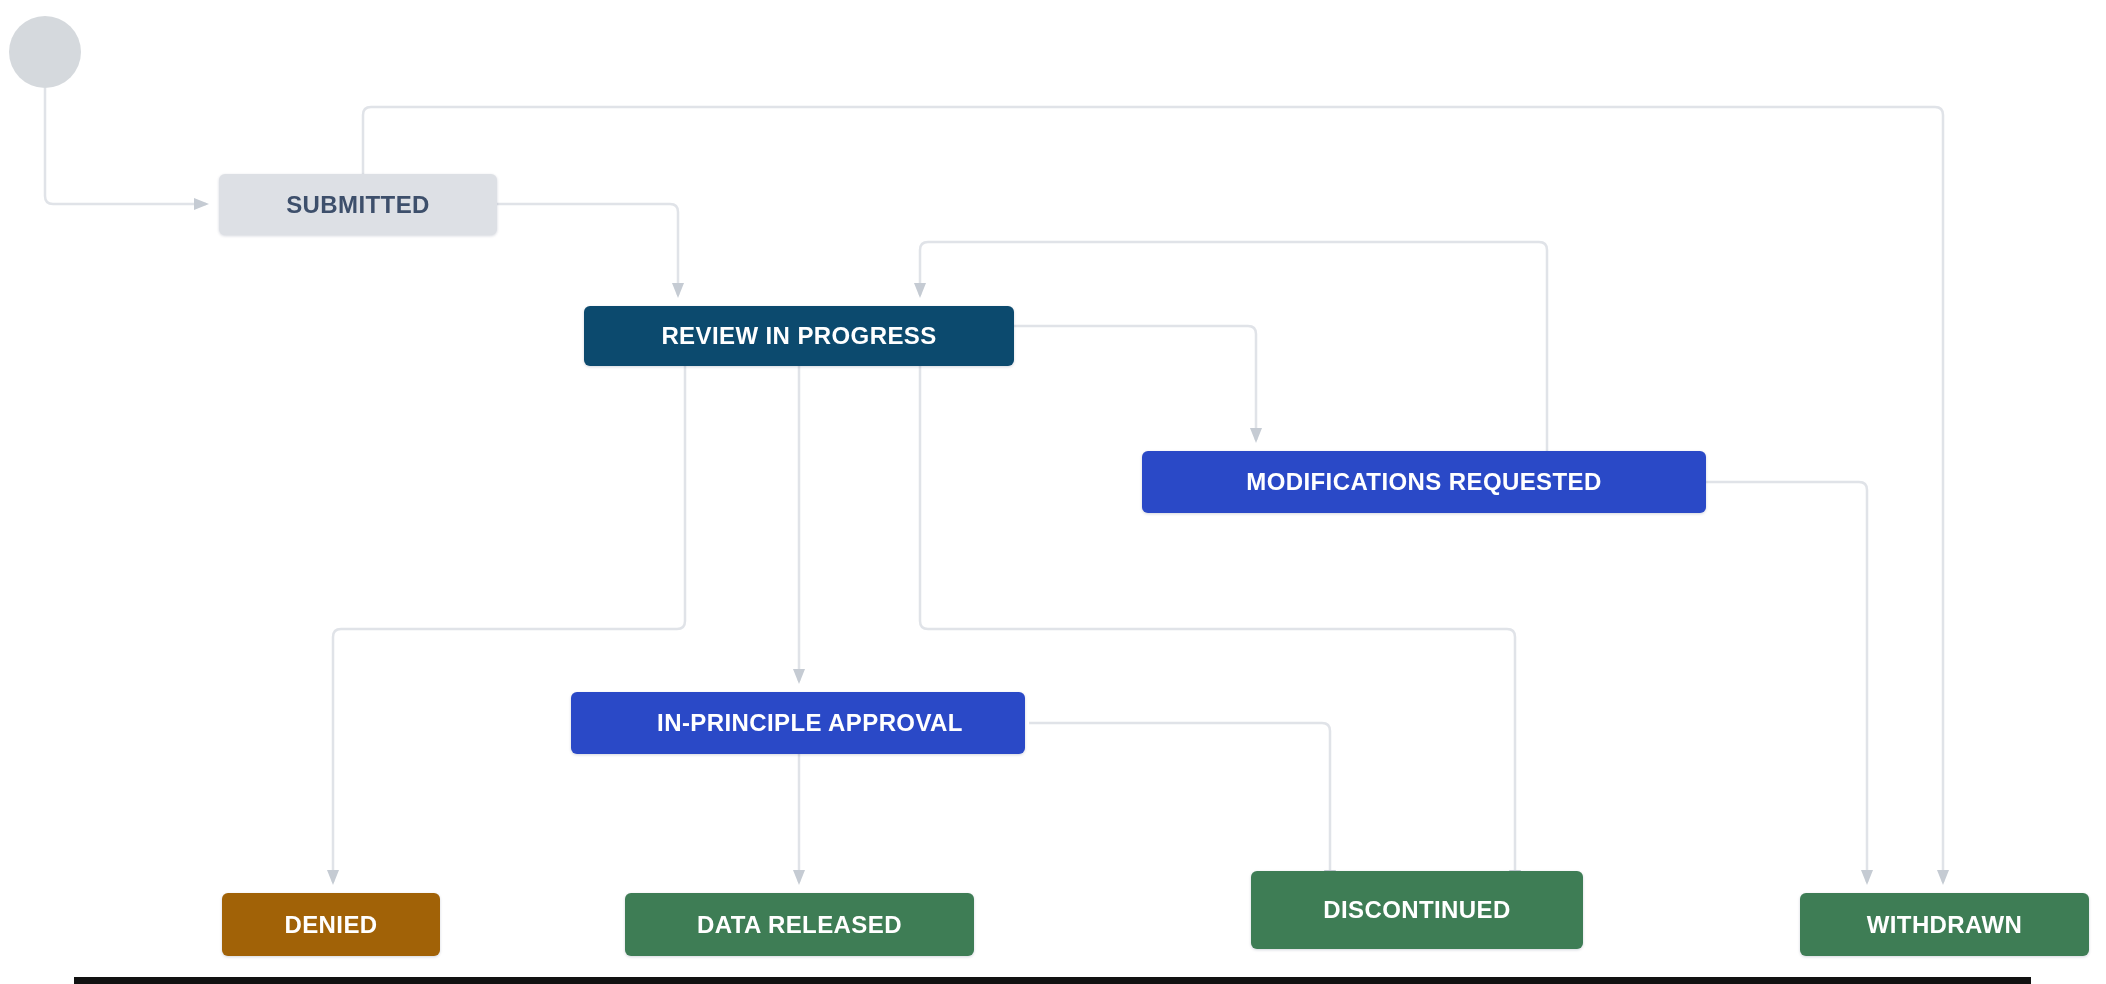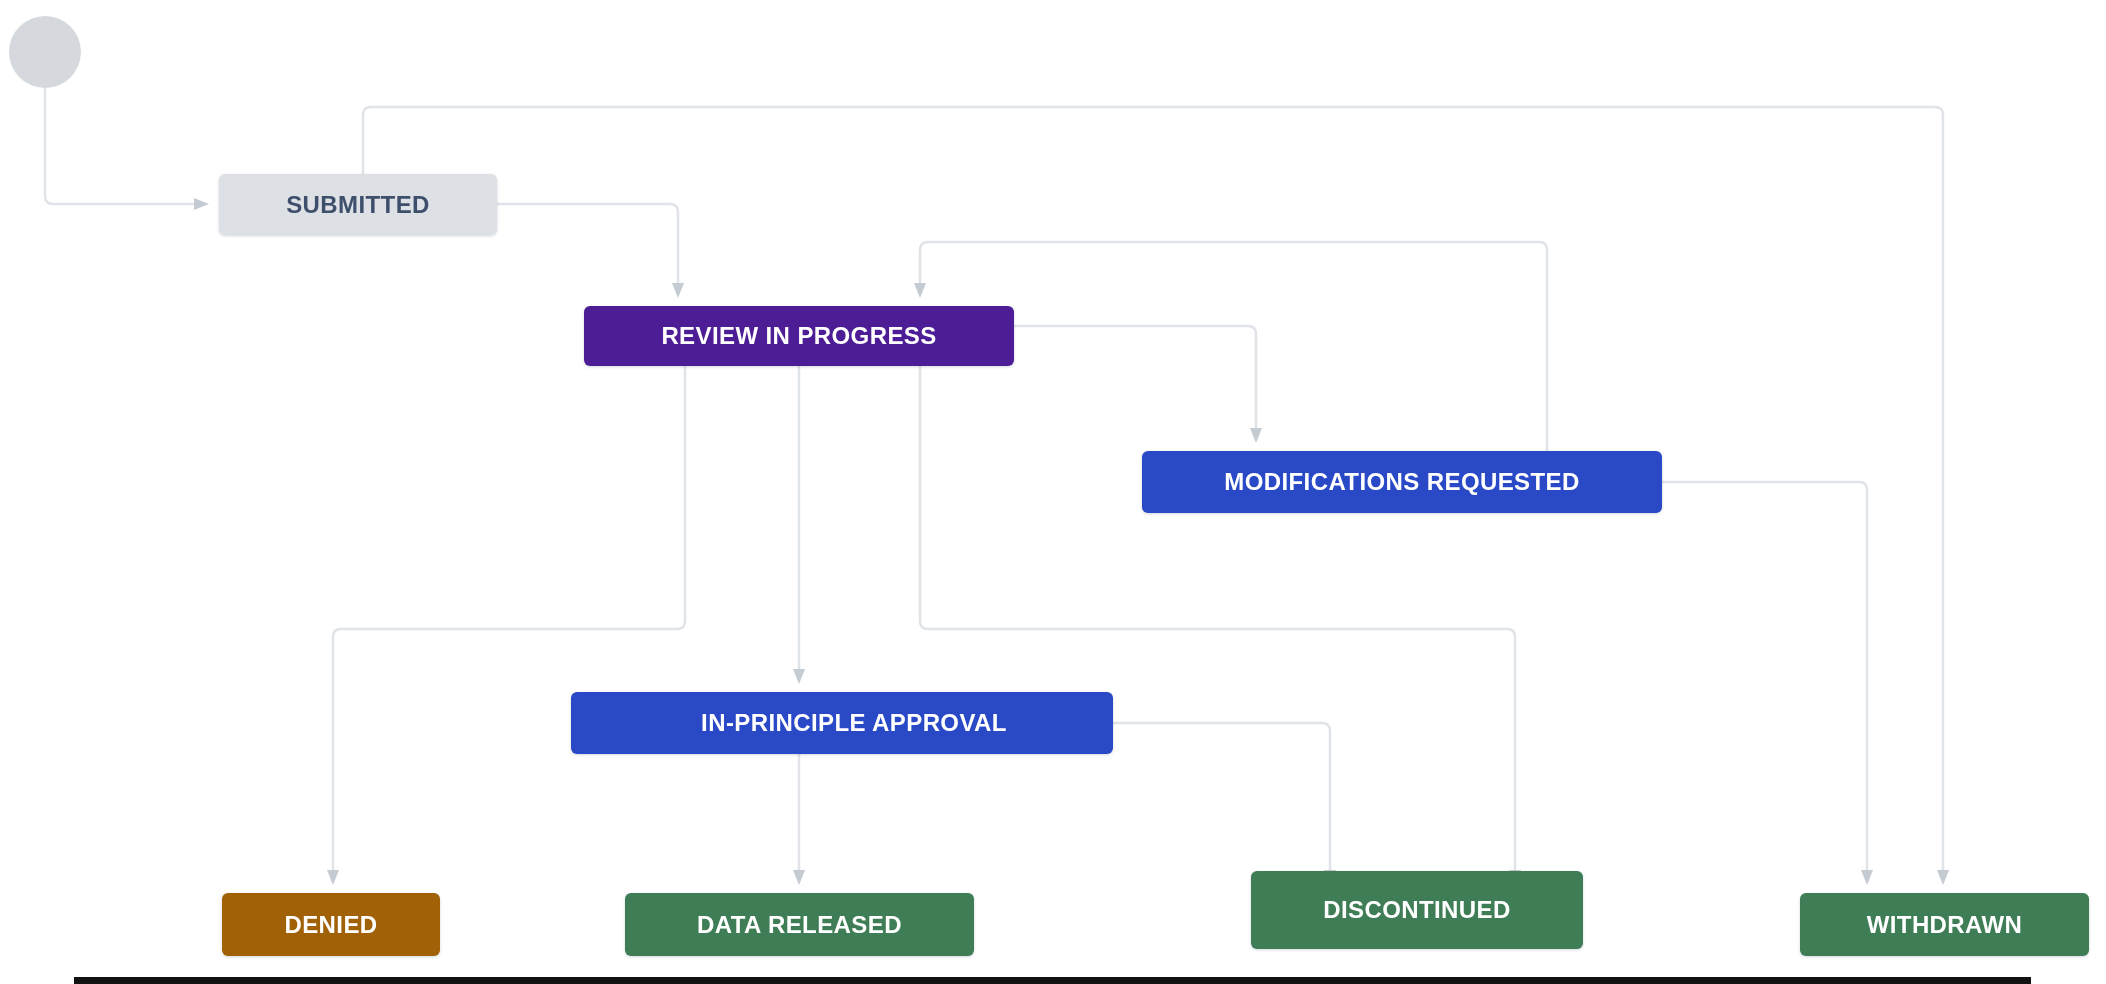--- a/index.html
+++ b/index.html
@@ -41,22 +41,22 @@
     font-weight: 700;
     font-size: 24px;
     letter-spacing: 0.4px;
     white-space: nowrap;
     box-shadow: 0 1px 3px rgba(9, 30, 66, 0.18);
     cursor: grab;
     user-select: none;
   }
   #n-submitted        { left: 219px;  top: 174px; width: 278px; height: 61px; }
   #n-review           { left: 584px;  top: 306px; width: 430px; height: 60px; }
-  #n-mods             { left: 1142px; top: 451px; width: 520px; height: 62px; }
-  #n-ipa              { left: 571px;  top: 692px; width: 542px; height: 62px; padding-left: 24px; }
+  #n-mods             { left: 1142px; top: 451px; width: 564px; height: 62px; }
+  #n-ipa              { left: 571px;  top: 692px; width: 454px; height: 62px; padding-left: 24px; }
   #n-denied           { left: 222px;  top: 893px; width: 218px; height: 63px; }
   #n-data-released    { left: 625px;  top: 893px; width: 349px; height: 63px; }
   #n-discontinued     { left: 1251px; top: 871px; width: 332px; height: 78px; }
   #n-withdrawn        { left: 1800px; top: 893px; width: 289px; height: 63px; }
   .bottom-bar {
     position: absolute;
     left: 74px; top: 977px;
     width: 1957px; height: 7px;
     background: #111111;
     z-index: 3;
@@ -84,21 +84,21 @@
     <path class="conn" marker-end="url(#arrow)" d="M 920 366 V 621 Q 920 629 928 629 H 1507 Q 1515 629 1515 637 V 882" stroke="#e0e3e8"></path>
     <path class="conn" marker-end="url(#arrow)" d="M 799 754 V 882" stroke="#e0e3e8"></path>
     <path class="conn" marker-end="url(#arrow)" d="M 1029 723 H 1322 Q 1330 723 1330 731 V 882" stroke="#e0e3e8"></path>
     <path class="conn" marker-end="url(#arrow)" d="M 1662 482 H 1859 Q 1867 482 1867 490 V 882" stroke="#e0e3e8"></path>
   </svg>
 
   <div class="start-circle" style="background-color: rgb(213, 217, 221);"></div>
 
   <div class="status" id="n-submitted" style="background-color: rgb(221, 224, 229); color: rgb(61, 79, 107);">SUBMITTED</div>
 
-  <div class="status" id="n-review" style="background-color: #4c1d95; color: rgb(255, 255, 255);">REVIEW IN PROGRESS</div>
+  <div class="status" id="n-review" style="background-color: #0c4a6e; color: rgb(255, 255, 255);">REVIEW IN PROGRESS</div>
 
   <div class="status" id="n-mods" style="background-color: rgb(42, 73, 199); color: rgb(255, 255, 255);">MODIFICATIONS REQUESTED</div>
 
   <div class="status" id="n-ipa" style="background-color: rgb(42, 73, 199); color: rgb(255, 255, 255);">IN-PRINCIPLE APPROVAL</div>
 
   <div class="status" id="n-denied" style="background-color: #a16207; color: rgb(255, 255, 255);">DENIED</div>
 
   <div class="status" id="n-data-released" style="background-color: rgb(62, 125, 85); color: rgb(255, 255, 255);">DATA RELEASED</div>
 
   <div class="status" id="n-discontinued" style="background-color: rgb(62, 125, 85); color: rgb(255, 255, 255);">DISCONTINUED</div>

